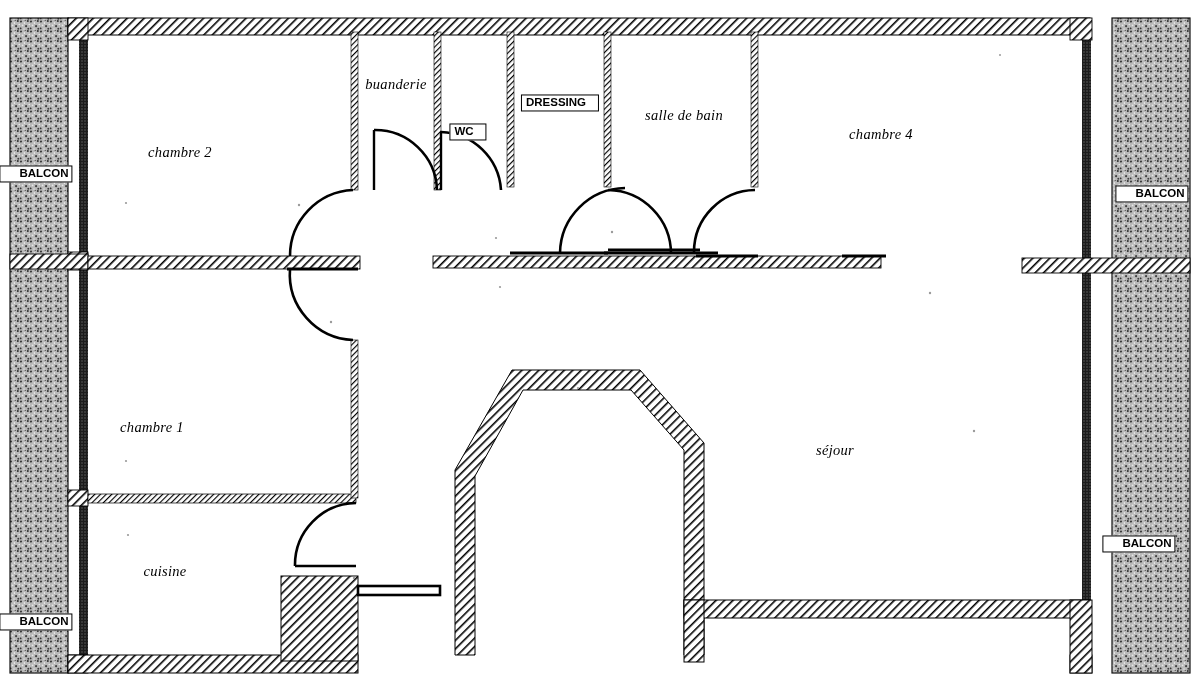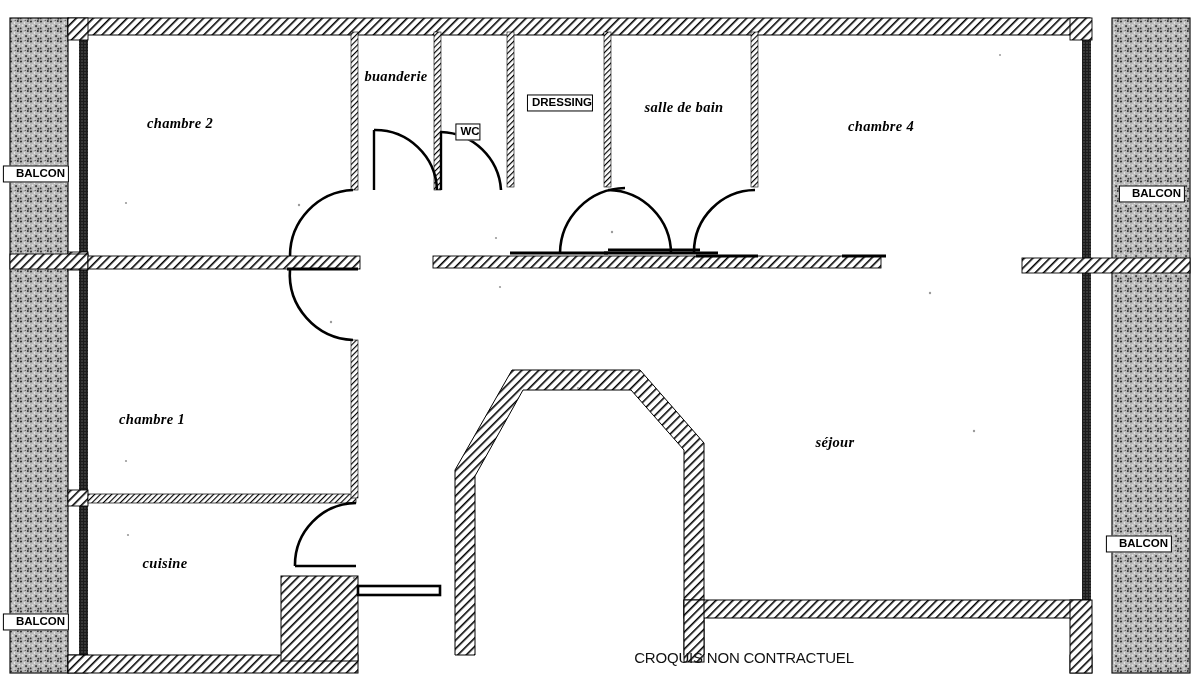--- a/index.html
+++ b/index.html
@@ -9,52 +9,53 @@
     position:relative;
     width:1200px;height:691px;
     background:#ffffff;
     overflow:hidden;
   }
   #svg-plan{position:absolute;left:0;top:0;width:1200px;height:691px;}
 
   .room-label{
     position:absolute;
     font-family:"Liberation Serif",serif;
-    font-weight:bold;
+    font-weight:normal;
     font-style:italic;
     font-size:14.5px;
     color:#000;
     white-space:nowrap;
     letter-spacing:.3px;
     transform:translate(-50%,-50%);
     user-select:none;
+    margin-top:8px;
   }
   .boxed-label{
     position:absolute;
     font-family:"Liberation Sans",sans-serif;
     font-weight:bold;
     font-size:11.5px;
     color:#000;
     background:#ffffff;
     border:1.6px solid #000;
-    padding:1px 0 2px 4px;
+    padding:1px 12px 2px 4px;
     white-space:nowrap;
     line-height:1.05;
     transform:translate(-50%,-50%);
     user-select:none;
   }
   .balcon-label{
     position:absolute;
     font-family:"Liberation Sans",sans-serif;
     font-weight:bold;
     font-size:11.5px;
     color:#000;
     background:#ffffff;
     border:1.5px solid #000;
-    padding:1px 3px 2px 12px;
+    padding:1px 3px 2px 19px;
     white-space:nowrap;
     line-height:1.05;
     transform:translate(-50%,-50%);
     user-select:none;
   }
   .footer-note{
     position:absolute;
     font-family:"Liberation Sans",sans-serif;
     font-weight:normal;
     font-size:15px;
@@ -248,31 +249,30 @@
       <circle cx="930" cy="293" r="1.2"></circle>
       <circle cx="974" cy="431" r="1.2"></circle>
       <circle cx="126" cy="461" r="1.1"></circle>
       <circle cx="128" cy="535" r="1.1"></circle>
       <circle cx="354" cy="578" r="1.2"></circle>
       <circle cx="578" cy="388" r="1.1"></circle>
       <circle cx="1000" cy="55" r="1.0"></circle>
     </g>
   </svg>
 
-  <div class="room-label" style="left:180px;top:123px;">chambre 2</div>
+  <div class="room-label" style="left:180px;top:144px;">chambre 2</div>
   <div class="room-label" style="left:396px;top:76px;">buanderie</div>
   <div class="room-label" style="left:684px;top:107px;">salle de bain</div>
   <div class="room-label" style="left:881px;top:126px;">chambre 4</div>
   <div class="room-label" style="left:152px;top:419px;">chambre 1</div>
   <div class="room-label" style="left:165px;top:563px;">cuisine</div>
   <div class="room-label" style="left:835px;top:442px;">séjour</div>
 
   <div class="boxed-label" style="left:560px;top:103px;">DRESSING</div>
   <div class="boxed-label" style="left:468px;top:132px;">WC</div>
 
   <div class="balcon-label" style="left:36px;top:174px;">BALCON</div>
   <div class="balcon-label" style="left:36px;top:622px;">BALCON</div>
   <div class="balcon-label" style="left:1152px;top:194px;">BALCON</div>
   <div class="balcon-label" style="left:1139px;top:544px;">BALCON</div>
 
-  <div class="footer-note" style="left:744px;top:657px;">CROQUIS NON CONTRACTUEL</div>
 
 </div>
 
 </body></html>

